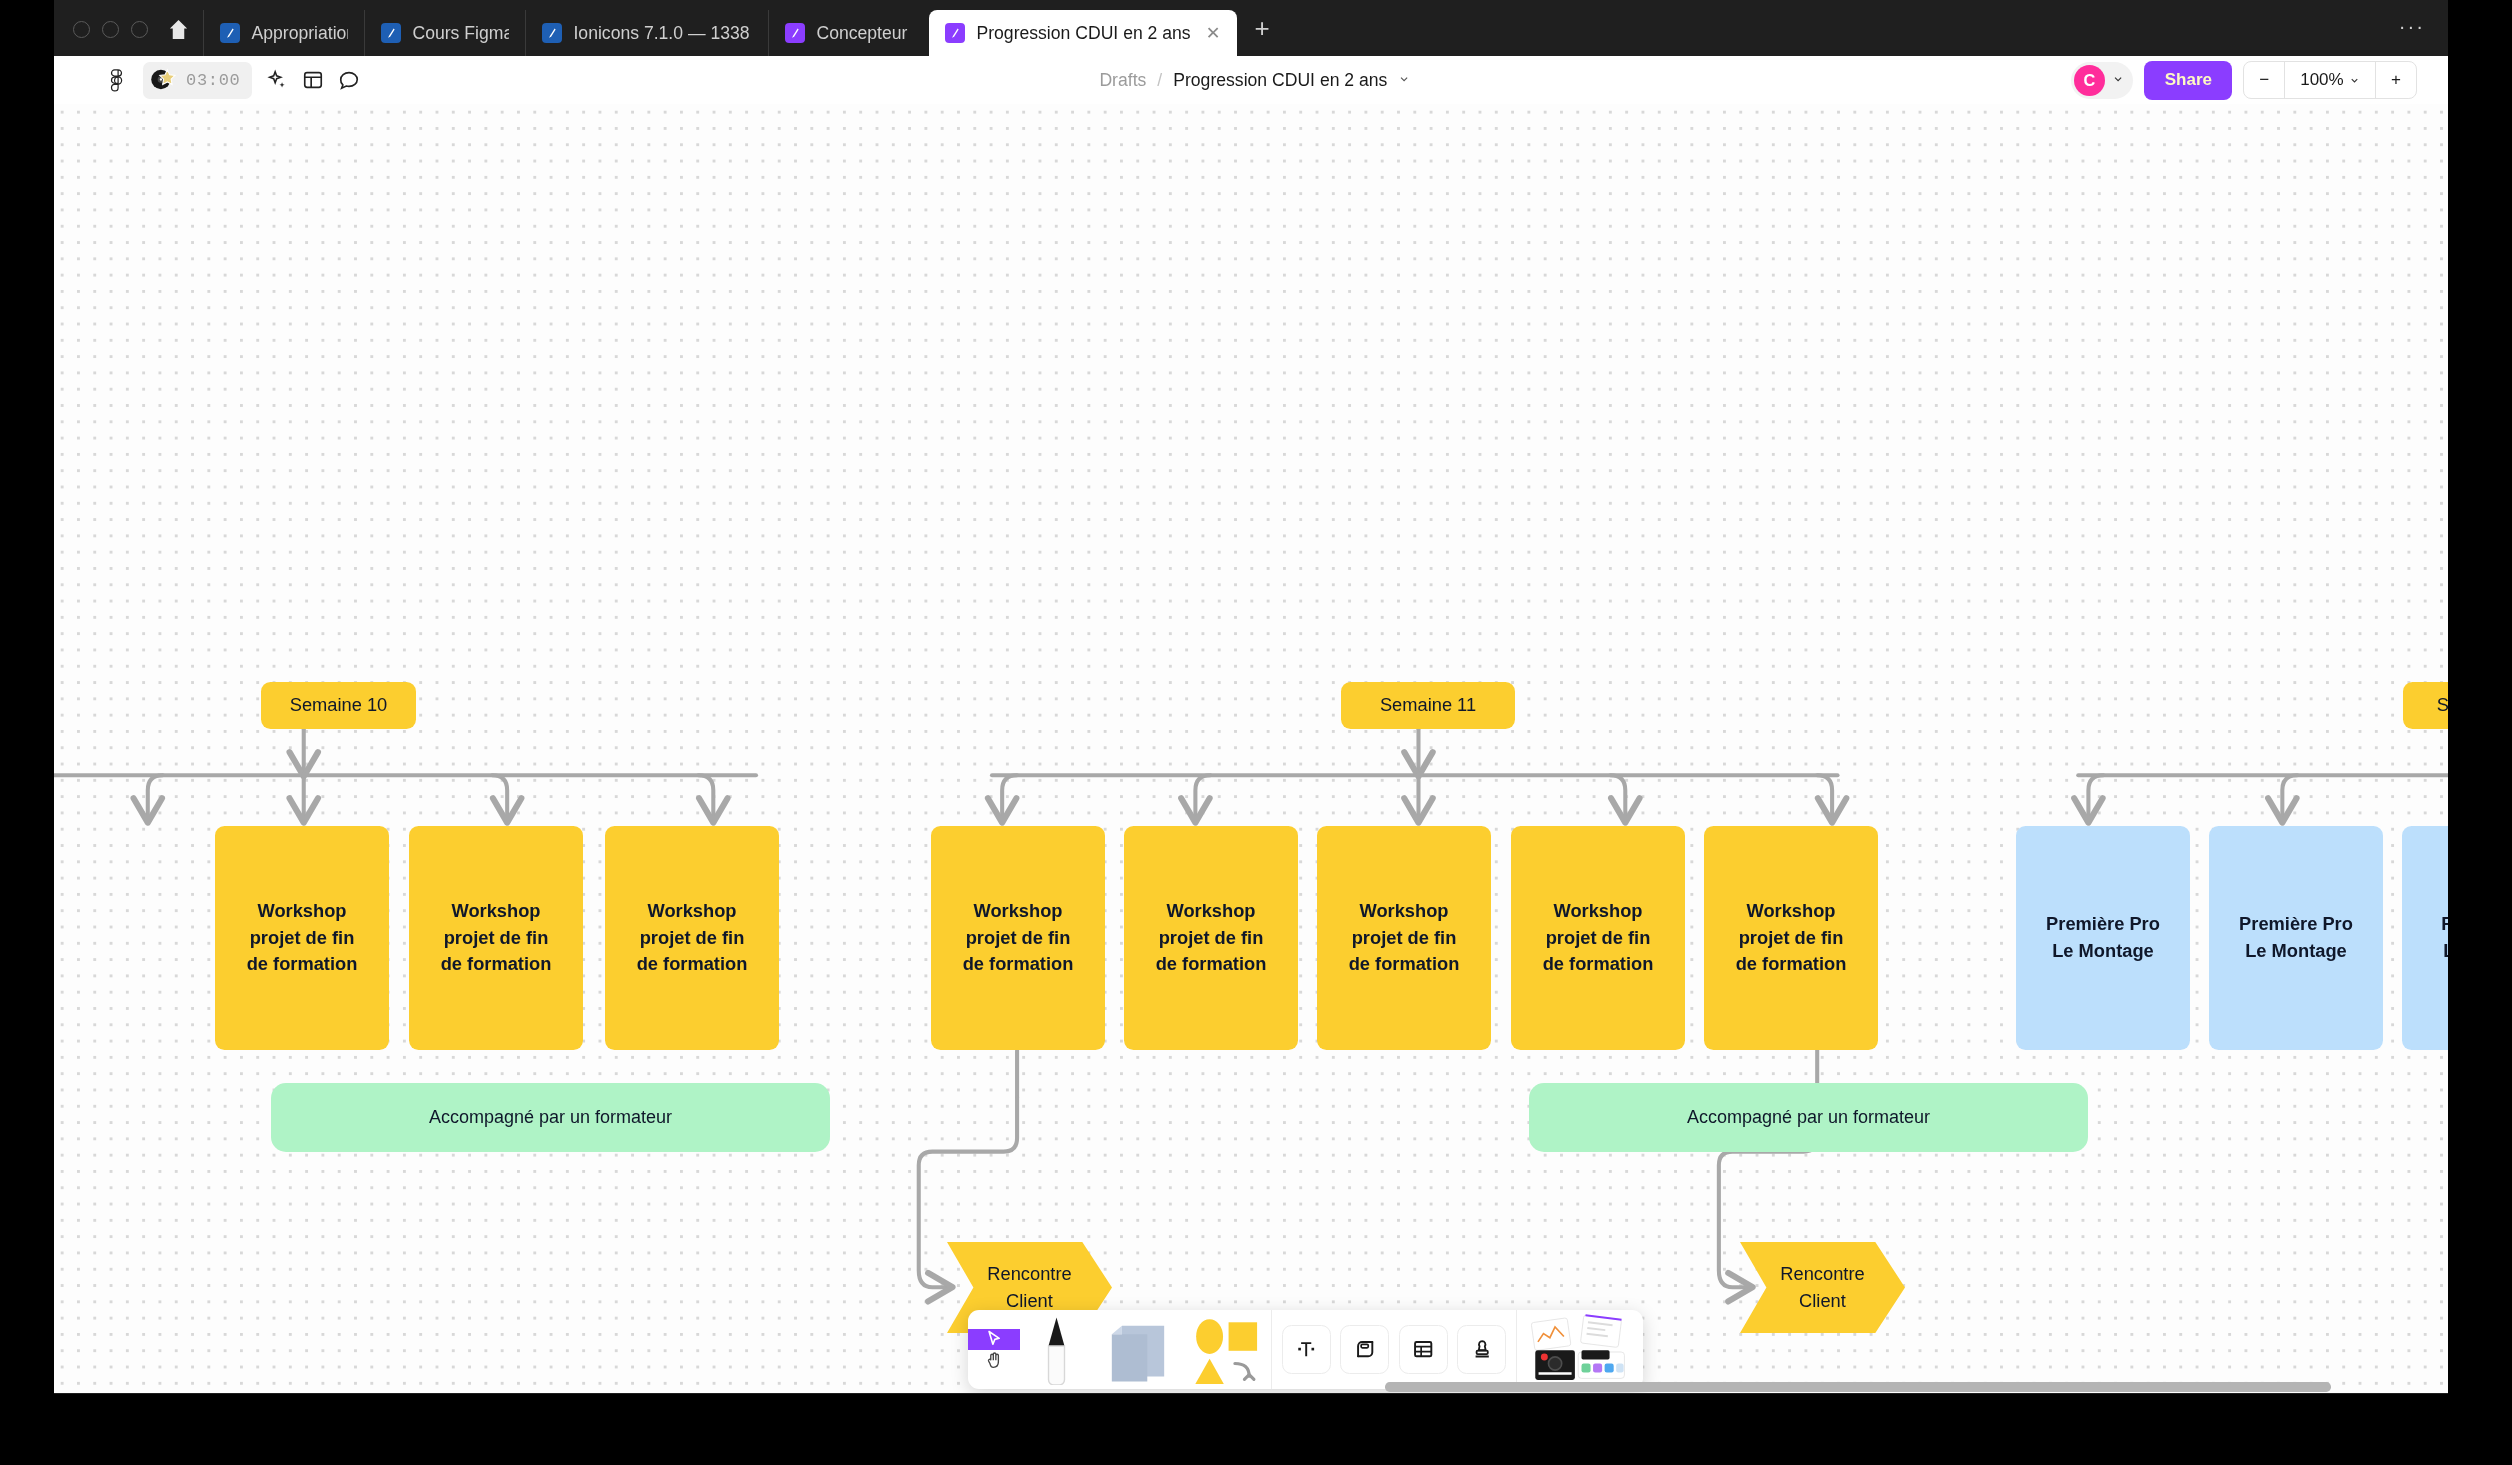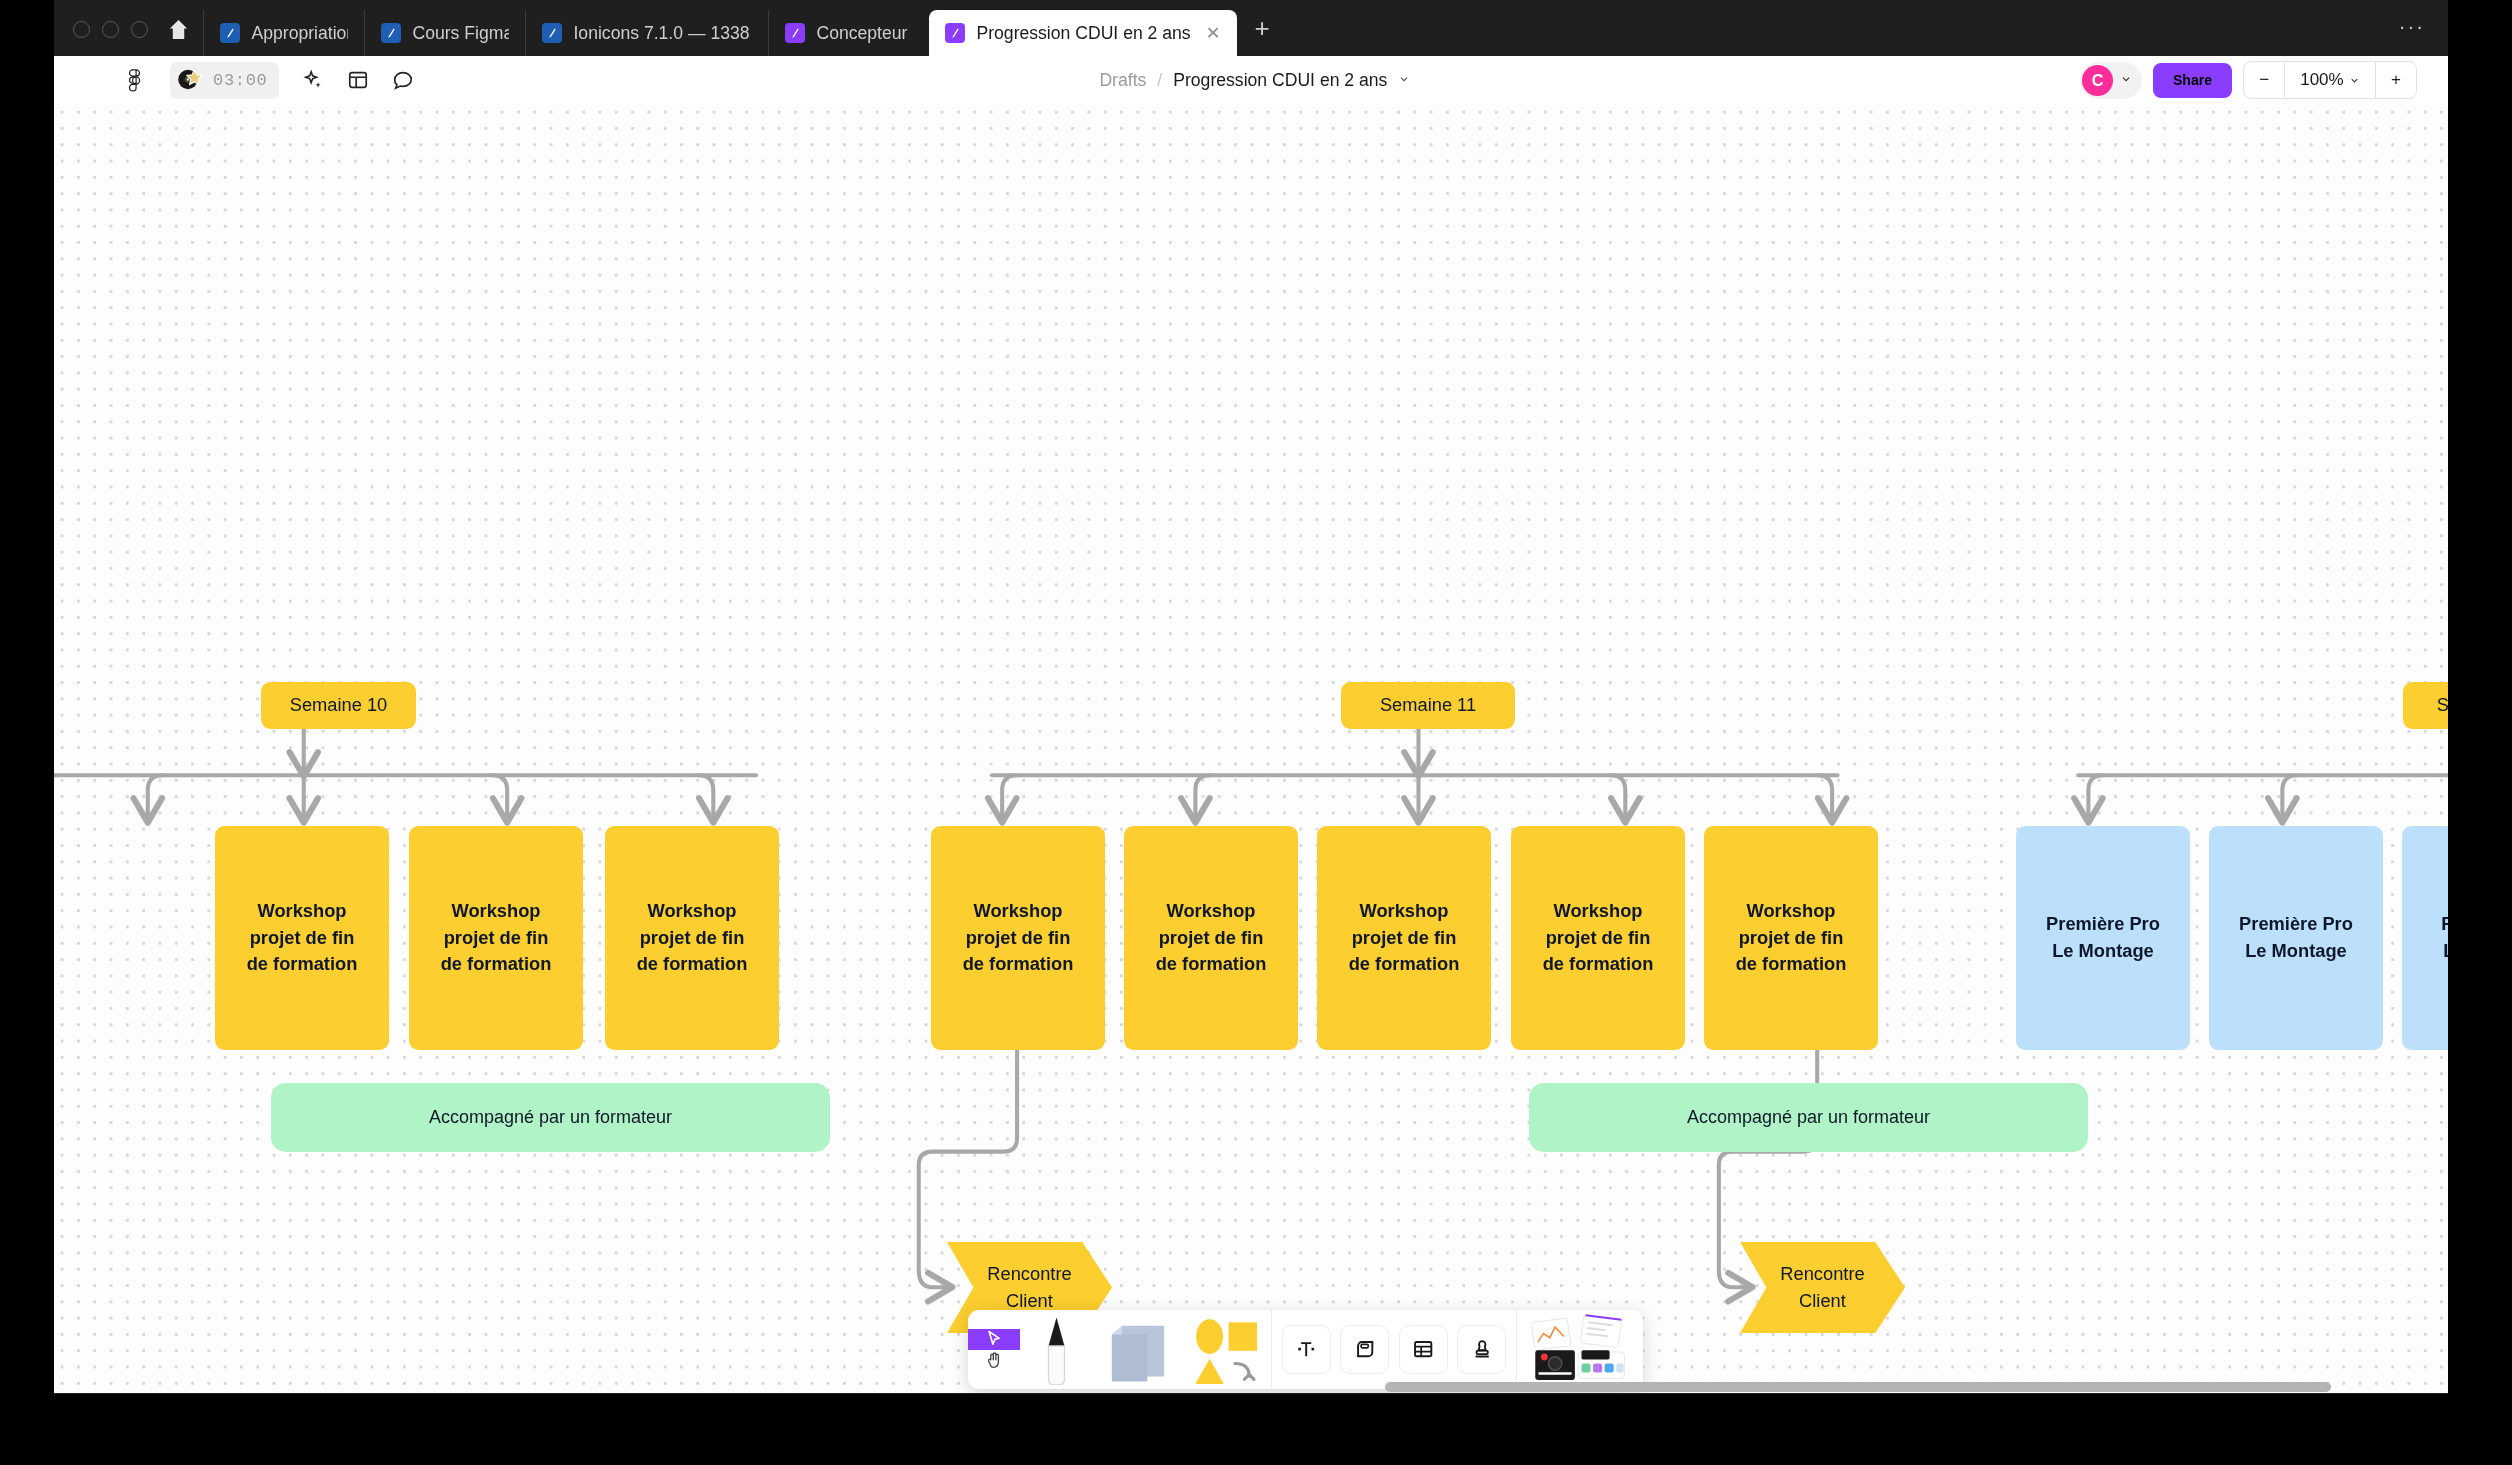--- a/index.html
+++ b/index.html
@@ -31,42 +31,42 @@
   .tab.w1 { max-width:161px; } .tab.w2 { max-width:161px; }
   .tab.w3 { max-width:243px; } .tab.w4 { max-width:161px; }
   .newtab { color:#cfcfcf; font-size:26px; padding:0 17.6px 12.2px; align-self:flex-end; }
   .tabs-spacer { flex:1; }
   .tab-menu { color:#cfcfcf; font-size:20.3px; padding:0 23px 17.6px 0; align-self:flex-end;
     letter-spacing:2px; }
 
   
   #apptoolbar { position:absolute; left:0; top:56px; width:100%; height:49px;
     background:#fff; border-bottom:0.7px solid #e6e6e6; display:flex; align-items:center; }
-  .tb-left { display:flex; align-items:center; gap:10px; padding-left:64px; }
+  .tb-left { display:flex; align-items:center; gap:1px; padding-left:46px; }
   .tb-btn { height:35px; min-width:35px; display:flex; align-items:center;
     justify-content:center; border-radius:5.4px; gap:4.1px; padding:0 4.1px; }
   .timer-chip { background:#f0f0f0; border-radius:6.8px; height:37px;
     display:flex; align-items:center; gap:6.8px; padding:0 11px 0 5.4px; margin:0 6.8px; }
   .timer-txt { font-size:17px; color:#9b9b9b; letter-spacing:0.7px;
     font-family:"Liberation Mono", monospace; }
   .chev { font-size:13.6px; color:#333; }
 
   .tb-center { position:absolute; left:8px; right:0; display:flex; justify-content:center;
     align-items:center; gap:11px; pointer-events:none; }
   .crumb-muted { color:#9b9b9b; font-size:17.6px; }
   .crumb-sep { color:#c4c4c4; font-size:17.6px; }
   .crumb-title { color:#1a1a1a; font-size:17.6px; }
 
   .tb-right { margin-left:auto; display:flex; align-items:center; gap:11px;
     padding-right:31px; }
   .avatar-wrap { background:#f2f2f2; border-radius:27px; height:37px; display:flex;
     align-items:center; gap:6.8px; padding:0 9.5px 0 2.7px; }
   .avatar { width:31px; height:31px; border-radius:50%; background:#ff2d9b; color:#fff;
     display:flex; align-items:center; justify-content:center; font-size:16.3px; font-weight:bold; }
-  .share-btn { background:#8b3dff; color:#000000; font-size:14px; font-weight:bold;
+  .share-btn { background:#8b3dff; color:#fef9c3; font-size:17px; font-weight:bold;
     border-radius:8.1px; padding:9.5px 20.3px; }
   .zoom-box { display:flex; align-items:center; border:0.7px solid #e2e2e2;
     border-radius:8.1px; height:38px; }
   .zoom-seg { display:flex; align-items:center; justify-content:center; gap:5.4px;
     padding:0 15px; height:100%; font-size:17px; color:#1a1a1a; }
   .zoom-seg + .zoom-seg { border-left:0.7px solid #e2e2e2;text-align:right; }
 
   
   #canvas { position:absolute; left:0; top:104px; width:2394px; height:1289px;
     background-color:#fdfdfd;

